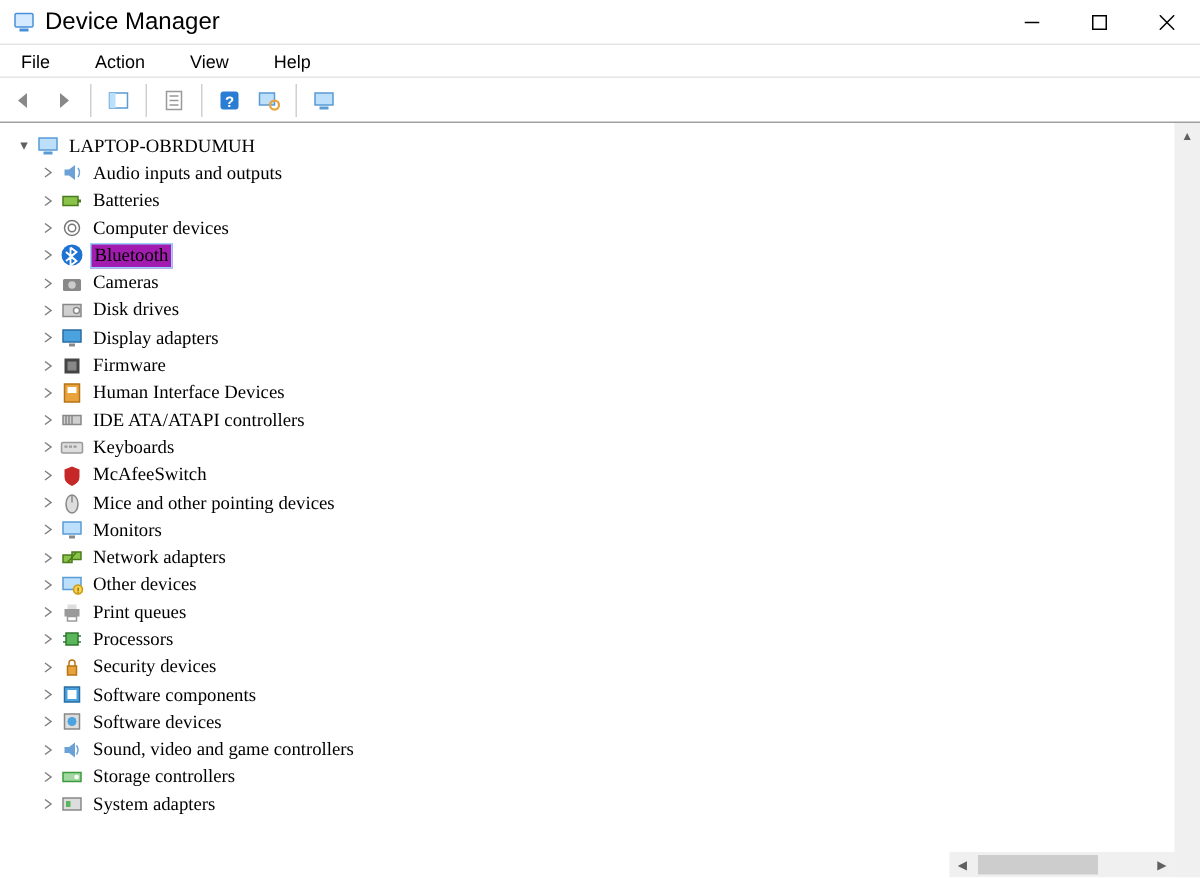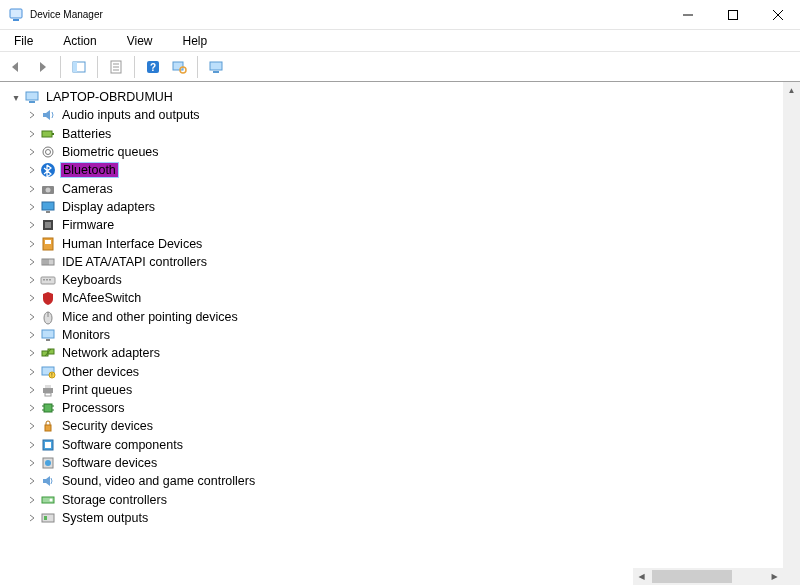--- a/index.html
+++ b/index.html
@@ -15,21 +15,21 @@
   }
   
   .titlebar {
     height: 30px;
     display: flex;
     align-items: center;
     padding-left: 8px;
     border-bottom: 1px solid #e5e5e5;
   }
   .titlebar .app-icon { width: 16px; height: 16px; margin-right: 6px; }
-  .titlebar .title { font-size: 10px; }
+  .titlebar .title { font-size: 16px; }
   .win-controls { margin-left: auto; display: flex; }
   .win-btn {
     width: 45px; height: 30px;
     display: flex; align-items: center; justify-content: center;
     cursor: default;
   }
   
   .menubar {
     height: 22px;
     display: flex;
@@ -84,21 +84,21 @@
     font-size: 10px;
     padding-right: 2px;
   }
   .dev-icon {
     width: 16px; height: 16px;
     display: inline-flex; align-items: center; justify-content: center;
     margin-right: 4px;
   }
   .root { padding-left: 6px; }
   .child { padding-left: 22px; }
-  .label { padding: 0 2px; border-radius: 0; }
+  .label { padding: 0 2px; border-radius: 0; font-family: Liberation Serif, serif; }
   .selected .label {
     background: #a21caf;
     border: 1px solid #99d1ff;
     padding: 0 2px;
   }
   
   .vscroll {
     position: absolute; right: 0; top: 0; width: 17px; height: 100%;
     background: #f0f0f0;
     display: flex; flex-direction: column;
@@ -259,21 +259,21 @@
           <svg width="8" height="8" viewBox="0 0 8 8">
             <path d="M2 1 L6 4 L2 7" fill="none" stroke="#808080" stroke-width="1"></path>
           </svg>
         </span>
         <span class="dev-icon">
           <svg width="16" height="16" viewBox="0 0 16 16">
             <circle cx="8" cy="8" r="5" fill="none" stroke="#777"></circle>
             <circle cx="8" cy="8" r="2.5" fill="none" stroke="#777"></circle>
           </svg>
         </span>
-        <span class="label">Biometric queues</span>
+        <span class="label">Computer devices</span>
       </div>
       <div class="tree-node child selected">
         <span class="chev">
           <svg width="8" height="8" viewBox="0 0 8 8">
             <path d="M2 1 L6 4 L2 7" fill="none" stroke="#808080" stroke-width="1"></path>
           </svg>
         </span>
         <span class="dev-icon">
           <svg width="16" height="16" viewBox="0 0 16 16">
             <circle cx="8" cy="8" r="7" fill="#1e73d2"></circle>
@@ -288,20 +288,34 @@
             <path d="M2 1 L6 4 L2 7" fill="none" stroke="#808080" stroke-width="1"></path>
           </svg>
         </span>
         <span class="dev-icon">
           <svg width="16" height="16" viewBox="0 0 16 16">
             <rect x="2" y="5" width="12" height="8" rx="1" fill="#888"></rect>
             <circle cx="8" cy="9" r="2.5" fill="#ccc"></circle>
           </svg>
         </span>
         <span class="label">Cameras</span>
+      </div>
+      <div class="tree-node child">
+        <span class="chev">
+          <svg width="8" height="8" viewBox="0 0 8 8">
+            <path d="M2 1 L6 4 L2 7" fill="none" stroke="#808080" stroke-width="1"></path>
+          </svg>
+        </span>
+        <span class="dev-icon">
+          <svg width="16" height="16" viewBox="0 0 16 16">
+            <rect x="2" y="4" width="12" height="8" fill="#d0d0d0" stroke="#888"></rect>
+            <circle cx="11" cy="8" r="2" fill="#fff" stroke="#888"></circle>
+          </svg>
+        </span>
+        <span class="label">Disk drives</span>
       </div>
       <div class="tree-node child">
         <span class="chev">
           <svg width="8" height="8" viewBox="0 0 8 8">
             <path d="M2 1 L6 4 L2 7" fill="none" stroke="#808080" stroke-width="1"></path>
           </svg>
         </span>
         <span class="dev-icon">
           <svg width="16" height="16" viewBox="0 0 16 16">
             <rect x="2" y="3" width="12" height="8" fill="#4aa3df" stroke="#2b6ca3"></rect>
@@ -548,21 +562,21 @@
           <svg width="8" height="8" viewBox="0 0 8 8">
             <path d="M2 1 L6 4 L2 7" fill="none" stroke="#808080" stroke-width="1"></path>
           </svg>
         </span>
         <span class="dev-icon">
           <svg width="16" height="16" viewBox="0 0 16 16">
             <rect x="2" y="4" width="12" height="8" fill="#ddd" stroke="#888"></rect>
             <rect x="4" y="6" width="3" height="4" fill="#5bb55b"></rect>
           </svg>
         </span>
-        <span class="label">System outputs</span>
+        <span class="label">System adapters</span>
       </div>
     </div>
 
   <div class="vscroll">
     <div class="btn">▲</div>
     <div class="track"></div>
     <div class="btn">▼</div>
   </div>
   <div class="hscroll">
     <div class="btn">◀</div>

